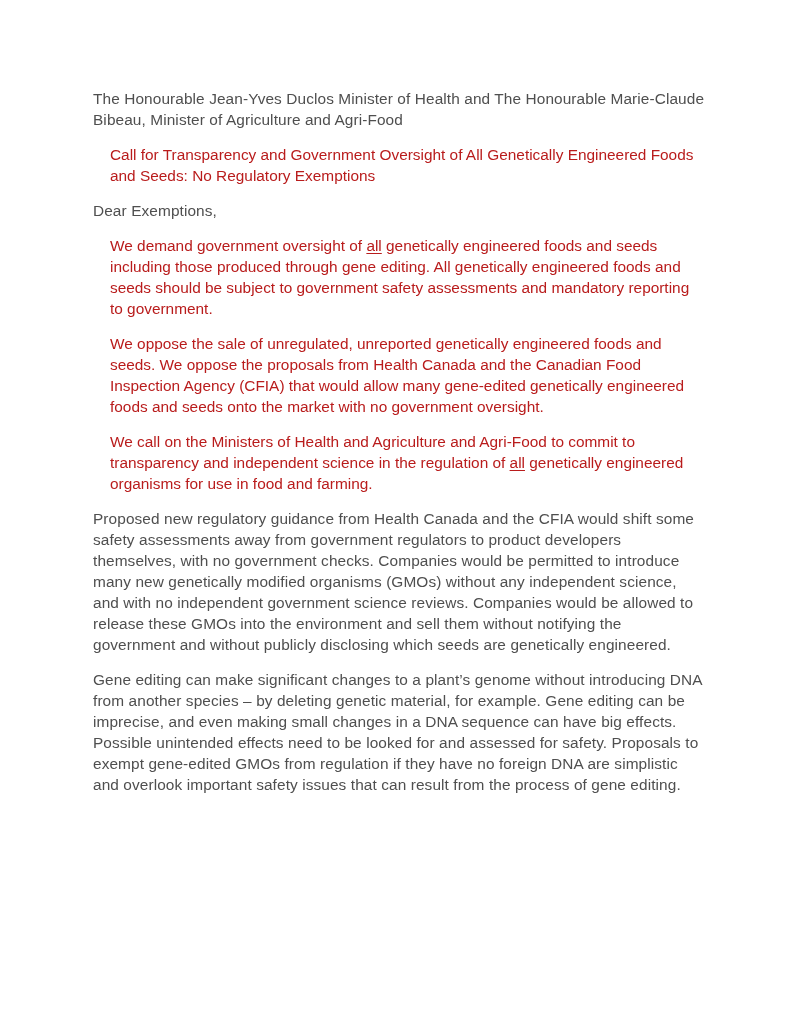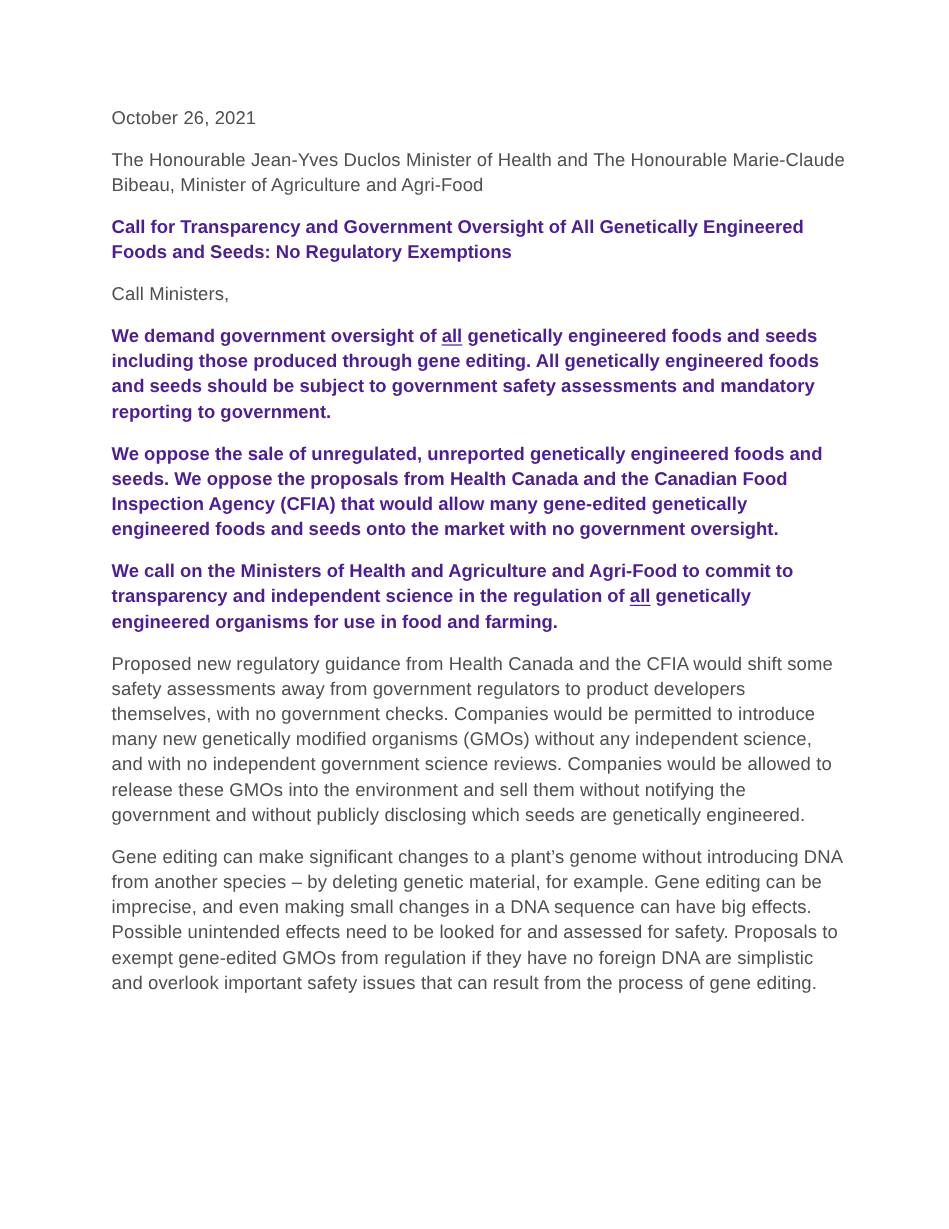--- a/index.html
+++ b/index.html
@@ -22,41 +22,41 @@
   }
   .date-line {
     text-align: right;
     margin-bottom: 44px;
   }
   .para {
     margin-bottom: 14px;
     text-align: left;
   }
   .bold {
-    font-weight: 700;
-    color: #4c1d95;
+    font-weight: 400;
+    color: #b91c1c;
     letter-spacing: 0;
+    margin-left: 17px;
   }
   .u {
     text-decoration: underline;
     text-underline-offset: 2px;
   }
 </style>
 </head>
 <body>
 
 <div class="page">
 
-  <div class="date-line para">October 26, 2021</div>
 
   <p class="para">The Honourable Jean-Yves Duclos Minister of Health and The Honourable Marie-Claude Bibeau, Minister of Agriculture and Agri-Food</p>
 
   <p class="para bold">Call for Transparency and Government Oversight of All Genetically Engineered Foods and Seeds: No Regulatory Exemptions</p>
 
-  <p class="para">Call Ministers,</p>
+  <p class="para">Dear Exemptions,</p>
 
   <p class="para bold"><span>We demand government oversight of </span><span class="u">all</span><span> genetically engineered foods and seeds including those produced through gene editing. All genetically engineered foods and seeds should be subject to government safety assessments and mandatory reporting to government.</span></p>
 
   <p class="para bold">We oppose the sale of unregulated, unreported genetically engineered foods and seeds. We oppose the proposals from Health Canada and the Canadian Food Inspection Agency (CFIA) that would allow many gene-edited genetically engineered foods and seeds onto the market with no government oversight.</p>
 
   <p class="para bold"><span>We call on the Ministers of Health and Agriculture and Agri-Food to commit to transparency and independent science in the regulation of </span><span class="u">all</span><span> genetically engineered organisms for use in food and farming.</span></p>
 
   <p class="para">Proposed new regulatory guidance from Health Canada and the CFIA would shift some safety assessments away from government regulators to product developers themselves, with no government checks. Companies would be permitted to introduce many new genetically modified organisms (GMOs) without any independent science, and with no independent government science reviews. Companies would be allowed to release these GMOs into the environment and sell them without notifying the government and without publicly disclosing which seeds are genetically engineered.</p>
 
   <p class="para">Gene editing can make significant changes to a plant’s genome without introducing DNA from another species – by deleting genetic material, for example. Gene editing can be imprecise, and even making small changes in a DNA sequence can have big effects. Possible unintended effects need to be looked for and assessed for safety. Proposals to exempt gene-edited GMOs from regulation if they have no foreign DNA are simplistic and overlook important safety issues that can result from the process of gene editing.</p>

